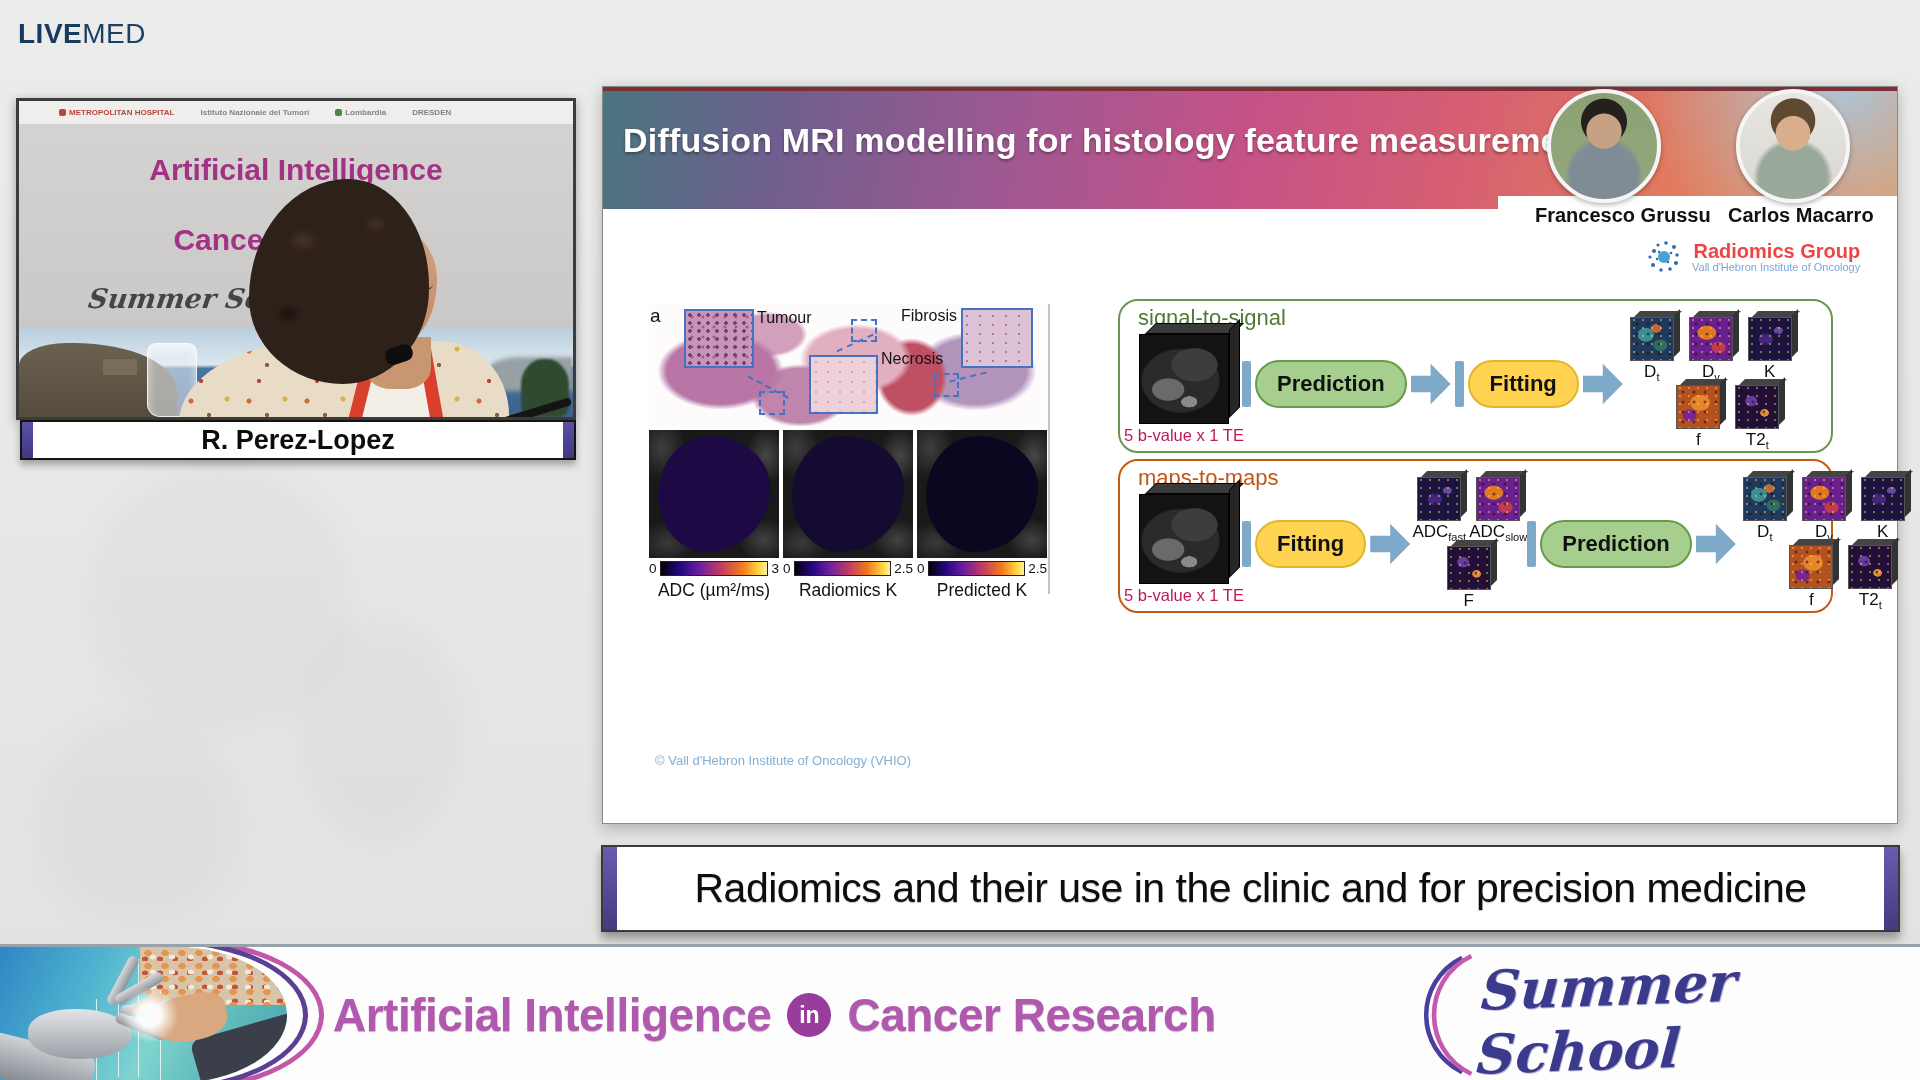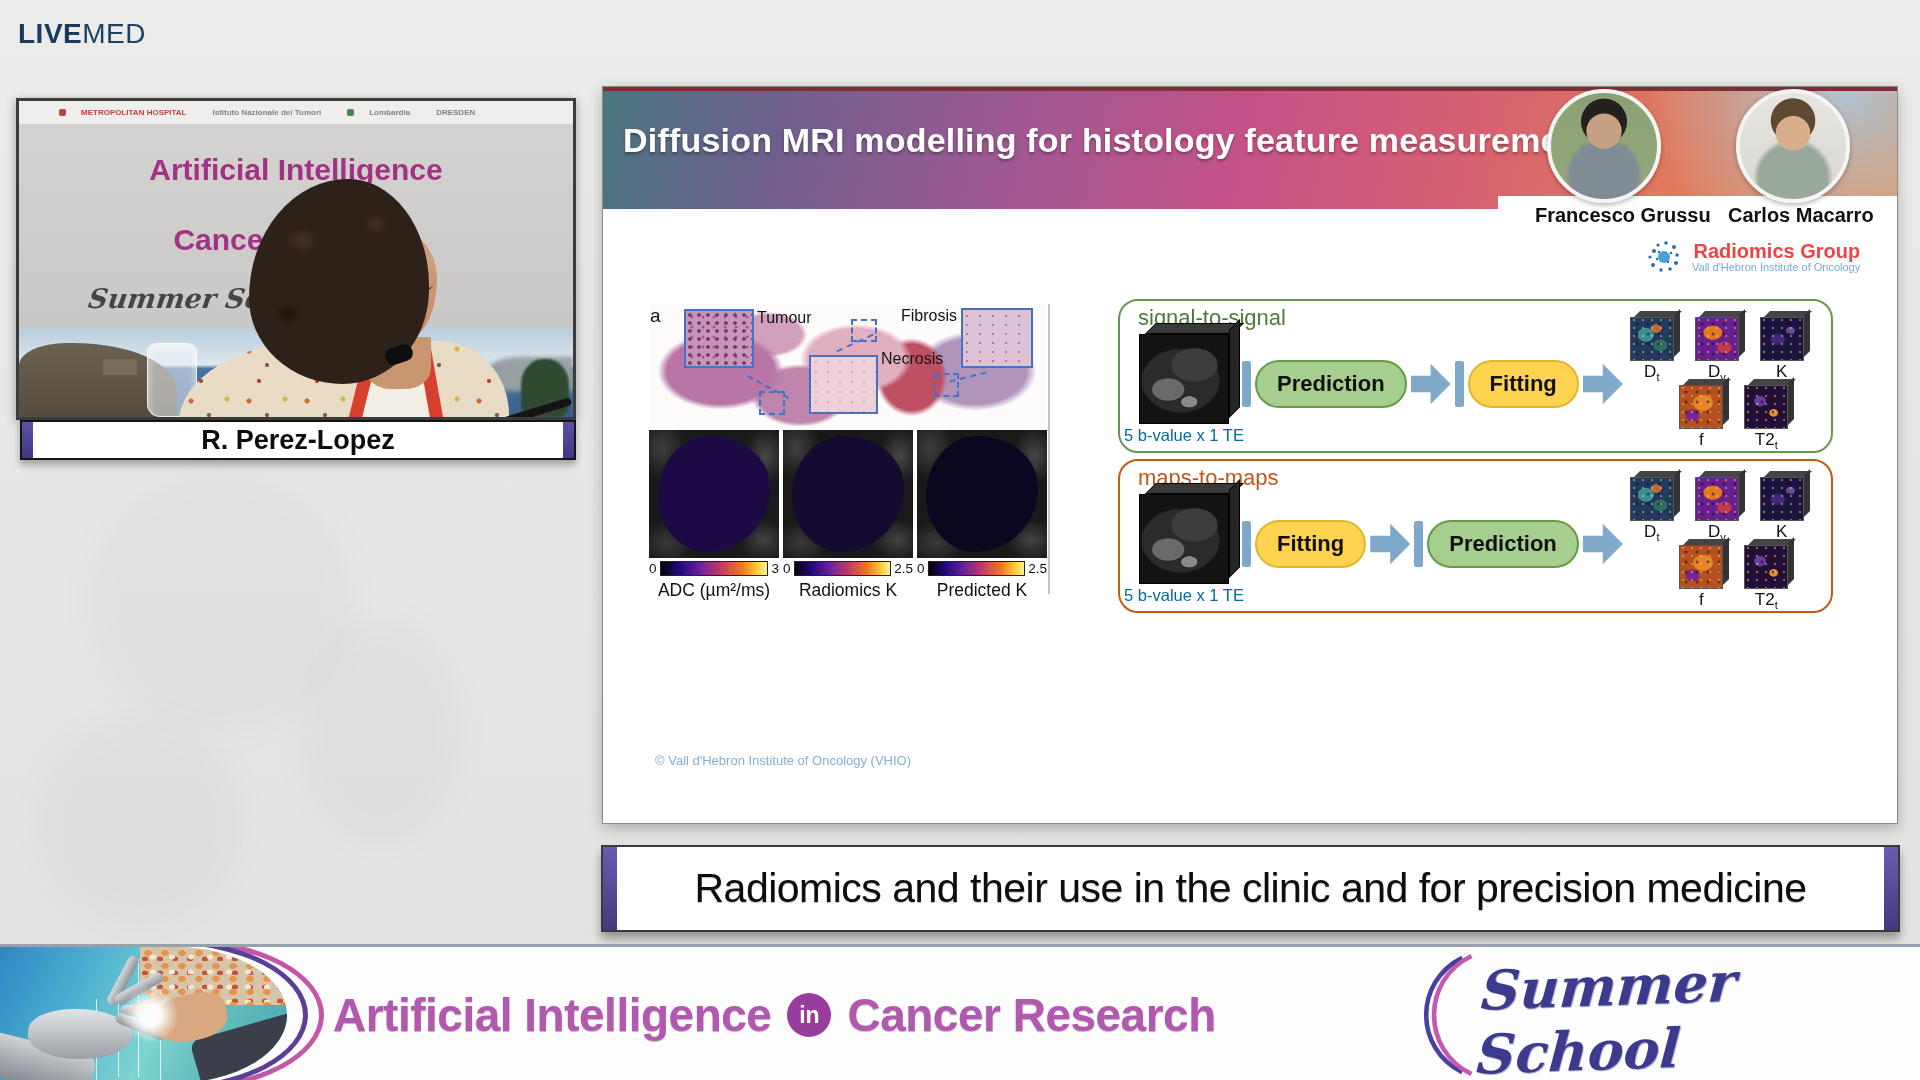--- a/index.html
+++ b/index.html
@@ -11,21 +11,21 @@
   
   .brand{position:absolute;left:18px;top:18px;font-size:28px;letter-spacing:.5px;color:#173a5e;}
   .brand .b1{font-weight:800;}
   .brand .b2{font-weight:400;color:#1d4066;}
   
   .video{position:absolute;left:16px;top:98px;width:560px;height:322px;background:#cfcdca;
          border:3px solid #3c3c3c;box-shadow:0 3px 10px rgba(0,0,0,.35);overflow:hidden;box-sizing:border-box;}
   .backdrop{position:absolute;inset:0;background:linear-gradient(180deg,#d6d4d2 0%,#cbc9c7 70%,#c3c1bf 100%);}
   .sponsor-strip{position:absolute;left:0;top:0;right:0;height:23px;background:#f3f1ef;display:flex;align-items:center;
                  gap:26px;padding:0 40px;font-size:8px;font-weight:700;color:#7b7b7b;filter:blur(.4px);opacity:.9;}
-  .sponsor{white-space:nowrap;display:flex;align-items:center;gap:15px;}
+  .sponsor{white-space:nowrap;display:flex;align-items:center;gap:3px;}
   .sponsor.red{color:#b5352f;}
   .spicon{width:7px;height:7px;border-radius:2px;display:inline-block;}
   .bd-line{position:absolute;width:100%;text-align:center;color:#a23384;font-weight:700;}
   .bd1{top:52px;font-size:30px;}
   .bd2{top:122px;font-size:30px;}
   .bd3{top:182px;left:-88px;font-size:27px;color:#454545;font-family:"DejaVu Serif",serif;font-style:italic;font-weight:700;transform:skewX(-8deg);}
   .landscape{position:absolute;left:0;bottom:0;width:100%;height:90px;
              background:linear-gradient(180deg,#b7cedd 0%,#dde7ee 42%,#4a76a2 46%,#3a5f8a 100%);}
   .rock{position:absolute;left:0;bottom:0;width:158px;height:74px;background:linear-gradient(180deg,#6b6150 0%,#554c3e 100%);
         border-radius:30% 65% 0 0;}
@@ -174,29 +174,29 @@
   .cubewrap{display:flex;flex-direction:column;align-items:center;width:108px;flex:none;}
   .cube{position:relative;width:90px;height:90px;border:1px solid #000;box-sizing:border-box;margin-top:10px;
      background:radial-gradient(26px 18px at 32% 62%,#6a6a6a 0 60%,transparent 64%),
                 radial-gradient(13px 9px at 56% 76%,#8a8a8a 0 60%,transparent 64%),
                 radial-gradient(36px 26px at 62% 34%,#3d3d3d 0 62%,transparent 66%),
                 radial-gradient(54px 44px at 46% 52%,#2b2b2b 0 70%,transparent 74%),#131313;}
   .cube::before{content:'';position:absolute;left:5px;top:-12px;width:100%;height:11px;background:#3a3a3a;
      transform:skewX(-45deg);transform-origin:0 100%;border:1px solid #000;box-sizing:border-box;}
   .cube::after{content:'';position:absolute;right:-12px;top:-5px;width:11px;height:100%;background:#262626;
      transform:skewY(-45deg);transform-origin:0 0;border:1px solid #000;box-sizing:border-box;}
-  .cubecap{margin-top:2px;font-size:16.5px;color:#0369a1;white-space:nowrap;}
+  .cubecap{margin-top:2px;font-size:16.5px;color:#be185d;white-space:nowrap;}
   .bracket{flex:none;width:9px;height:46px;background:#7fa9c9;border-radius:2px;}
   .pill{flex:none;padding:9px 20px;border-radius:26px;font-size:22px;font-weight:700;color:#111;}
   .pill-green{background:#a6cf8f;border:2.5px solid #669a4a;}
   .pill-yellow{background:#ffd34f;border:2.5px solid #e0b62e;}
   .arrow{flex:none;width:40px;height:48px;background:#7fa9c9;
      clip-path:polygon(0 33%,50% 33%,50% 8%,100% 50%,50% 92%,50% 67%,0 67%);}
   .cluster{flex:none;display:flex;flex-direction:column;align-items:center;gap:2px;}
-  .crow{display:flex;gap:15px;}
+  .crow{display:flex;gap:9px;}
   .mini-unit{display:flex;flex-direction:column;align-items:center;width:50px;}
   .mini{position:relative;width:44px;height:44px;border:1px solid #555;box-sizing:border-box;}
   .mini::before{content:'';position:absolute;left:3px;top:-7px;width:100%;height:6px;background:#444;
      transform:skewX(-45deg);transform-origin:0 100%;}
   .mini::after{content:'';position:absolute;right:-7px;top:-3px;width:6px;height:100%;background:#333;
      transform:skewY(-45deg);transform-origin:0 0;}
   .mlabel{font-size:17px;color:#111;margin-top:1px;white-space:nowrap;}
   .mlabel sub{font-size:11px;}
   .mc0{background:radial-gradient(14px 12px at 35% 40%,#3b8f93 0 55%,transparent 60%),
        radial-gradient(12px 10px at 70% 65%,#2e6e5e 0 55%,transparent 60%),
@@ -470,20 +470,44 @@
       <div class="pipebox pb2">
         <div class="pipelabel pl2">maps-to-maps</div>
         <div class="piperow">
           <div class="cubewrap">
             <div class="cube"></div>
             <div class="cubecap">5 b-value x 1 TE</div>
           </div>
           <div class="bracket"></div>
           <div class="pill pill-yellow">Fitting</div>
           <div class="arrow"></div>
+          <div class="cluster" id="mid-maps">
+              <div class="crow">
+                <div class="mini-unit">
+                  <div class="mini mc2">
+                    <div class="minispeck"></div>
+                  </div>
+                  <div class="mlabel">ADC<sub>fast</sub></div>
+                </div>
+                <div class="mini-unit">
+                  <div class="mini mc1">
+                    <div class="minispeck"></div>
+                  </div>
+                  <div class="mlabel">ADC<sub>slow</sub></div>
+                </div>
+              </div>
+              <div class="crow">
+                <div class="mini-unit">
+                  <div class="mini mc4">
+                    <div class="minispeck"></div>
+                  </div>
+                  <div class="mlabel">F</div>
+                </div>
+              </div>
+            </div>
           <div class="bracket"></div>
           <div class="pill pill-green">Prediction</div>
           <div class="arrow"></div>
           <div class="cluster" id="out-maps">
               <div class="crow">
                 <div class="mini-unit">
                   <div class="mini mc0">
                     <div class="minispeck"></div>
                   </div>
                   <div class="mlabel">D<sub>t</sub></div>

